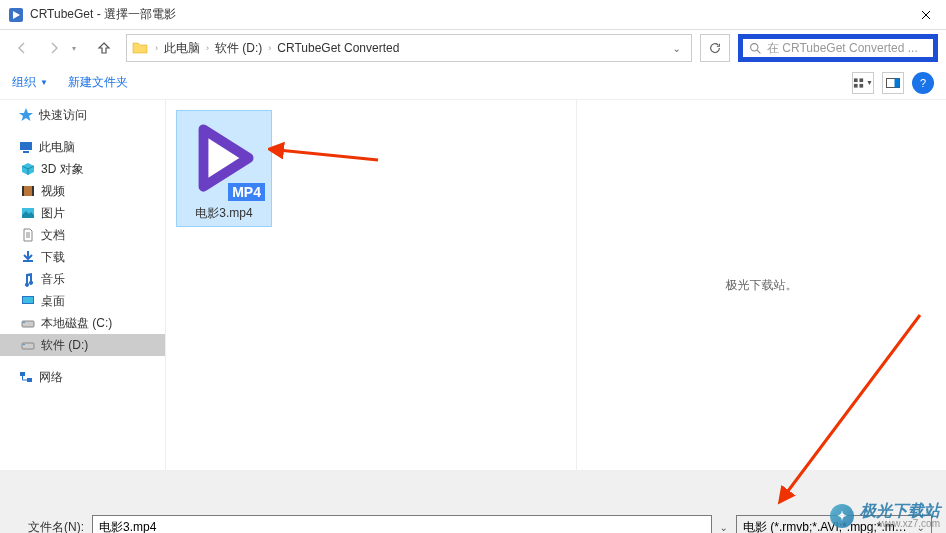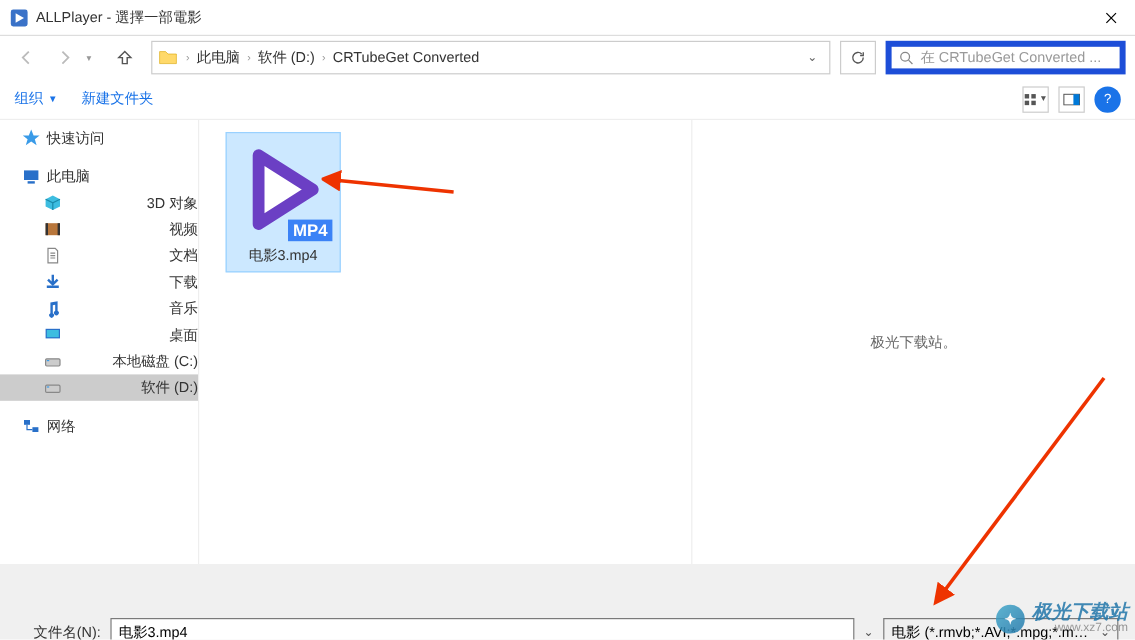--- a/index.html
+++ b/index.html
@@ -27,24 +27,24 @@
 .searchbox .srch-text { color: #999; font-size: 12px; flex: 1; white-space: nowrap; overflow: hidden; text-overflow: ellipsis; }
 
 
 .toolbar { height: 34px; display: flex; align-items: center; padding: 0 12px; border-bottom: 1px solid #eee; }
 .tool-link { color: #1a73e8; font-size: 12px; margin-right: 20px; display: flex; align-items: center; gap: 4px; }
 .tool-drop { font-size: 8px; color: #1a73e8; }
 .tool-right { margin-left: auto; display: flex; gap: 8px; }
 .tool-ico { width: 22px; height: 22px; border: 1px solid #ccc; display: flex; align-items: center; justify-content: center; font-size: 11px; color: #555; }
 
 
-.content { display: flex; height: 370px; position: relative; gap: 12px; }
+.content { display: flex; height: 370px; position: relative; }
 .sidebar { width: 166px; border-right: 1px solid #eee; overflow-y: auto; padding-top: 4px; }
 .side-item { display: flex; align-items: center; height: 22px; padding-left: 18px; font-size: 12px; color: #333; gap: 5px; }
-.side-item.l2 { padding-left: 36px; justify-content: space-between; }
+.side-item.l2 { padding-left: 20px; }
 .side-item.selected { background: #ccc; }
 .side-group-gap { height: 10px; }
 .side-ico { width: 16px; height: 16px; display: inline-flex; align-items: center; justify-content: center; flex-shrink: 0; }
 
 .filearea { flex: 1; padding: 10px; position: relative; }
 .file-item { width: 96px; display: flex; flex-direction: column; align-items: center; padding: 4px; background: #cce8ff; border: 1px solid #99d1ff; }
 .file-thumb { width: 86px; height: 86px; position: relative; display: flex; align-items: center; justify-content: center; }
 .file-name { font-size: 12px; color: #333; text-align: center; margin-top: 4px; }
 
 .preview { width: 370px; border-left: 1px solid #eee; display: flex; align-items: center; justify-content: center; }
@@ -72,21 +72,21 @@
 </head>
 <body>
 
 <div class="titlebar">
   <span class="app-icon">
     <svg viewBox="0 0 16 16">
         <rect x="1" y="1" width="14" height="14" rx="2" fill="#3a72c8"></rect>
         <path d="M5 4 L12 8 L5 12 Z" fill="#fff"></path>
       </svg>
   </span>
-  <span class="title">ALLPlayer - 選擇一部電影</span>
+  <span class="title">CRTubeGet - 選擇一部電影</span>
   <div class="close">
     <svg width="10" height="10" viewBox="0 0 10 10">
         <path d="M1 1 L9 9 M9 1 L1 9" stroke="#000" stroke-width="1"></path>
       </svg>
   </div>
 </div>
 
 <div class="navbar">
   <div class="nav-btn disabled">
     <svg width="16" height="16" viewBox="0 0 16 16">
@@ -192,20 +192,29 @@
     </div>
     <div class="side-item l2">
       <span class="side-ico">
           <svg viewBox="0 0 16 16">
             <rect x="2" y="3" width="12" height="10" fill="#b8763b"></rect>
             <rect x="2" y="3" width="2" height="10" fill="#333"></rect>
             <rect x="12" y="3" width="2" height="10" fill="#333"></rect>
           </svg>
         </span>
       <span>视频</span>
+    </div>
+    <div class="side-item l2">
+      <span class="side-ico">
+          <svg viewBox="0 0 16 16">
+            <rect x="2" y="3" width="12" height="10" fill="#3dbde0"></rect>
+            <path d="M2 10 L6 6 L9 9 L11 7 L14 10 L14 13 L2 13 Z" fill="#1a8aaa"></path>
+          </svg>
+        </span>
+      <span>图片</span>
     </div>
     <div class="side-item l2">
       <span class="side-ico">
           <svg viewBox="0 0 16 16">
             <path d="M4 2 L10 2 L12 4 L12 14 L4 14 Z" fill="#fff" stroke="#888"></path>
             <path d="M6 6 L10 6 M6 8 L10 8 M6 10 L10 10" stroke="#888"></path>
           </svg>
         </span>
       <span>文档</span>
     </div>

